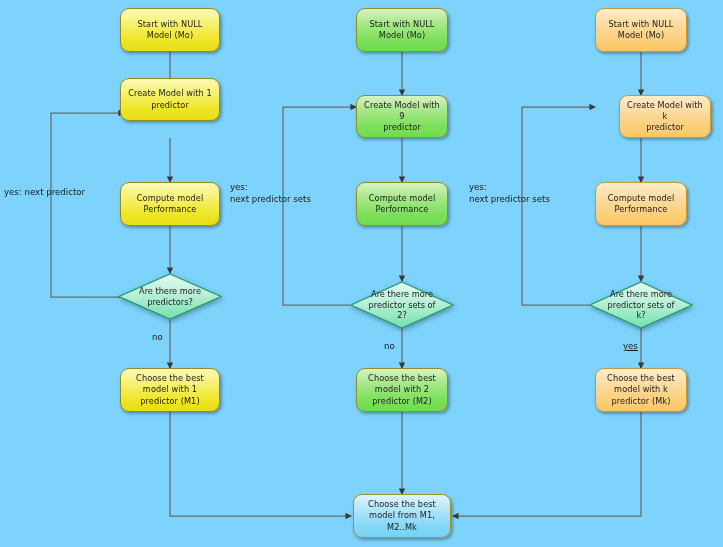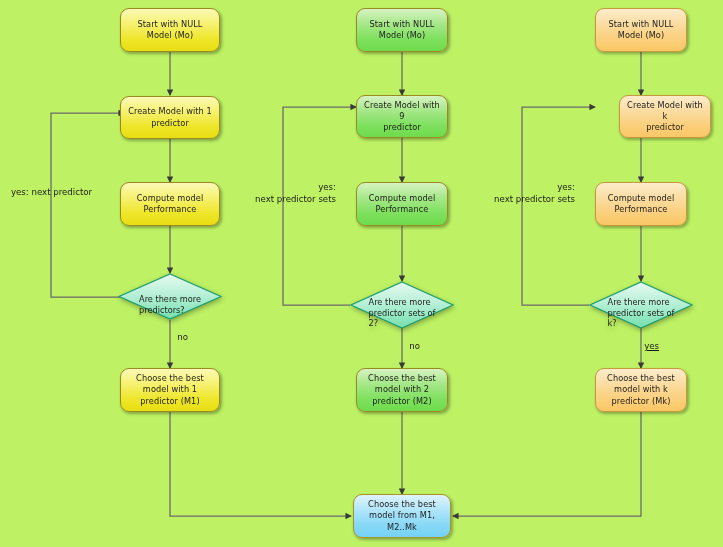--- a/index.html
+++ b/index.html
@@ -4,21 +4,21 @@
 <style>
   html, body {
     margin: 0;
     padding: 0;
     background: #ffffff;
   }
   #canvas {
     position: relative;
     width: 723px;
     height: 547px;
-    background: #bef264;
+    background: #7dd3fc;
     font-family: "DejaVu Sans", "Liberation Sans", sans-serif;
     overflow: hidden;
   }
   #edges {
     position: absolute;
     left: 0;
     top: 0;
     width: 723px;
     height: 547px;
     pointer-events: none;
@@ -65,41 +65,41 @@
 
   
   .diamond {
     position: absolute;
     filter: drop-shadow(1.5px 2px 2.5px rgba(0,0,0,0.32));
   }
   .diamond svg { display: block; }
   .diamond-label {
     position: absolute;
     left: 0;
-    top: 8px;
+    top: 0;
     width: 100%;
     height: 100%;
     display: flex;
     align-items: center;
     justify-content: center;
-    text-align: left;
+    text-align: center;
     font-size: 8.2px;
     line-height: 1.3;
     color: #1d1d1d;
     box-sizing: border-box;
     padding: 0 6px;
   }
 
   
   .edge-label {
     position: absolute;
     font-size: 8.6px;
     line-height: 1.35;
     color: #1a1a1a;
-    text-align: right;
+    text-align: left;
     white-space: pre-line;
   }
   .edge-label.lbl-left { text-align: left; }
 </style>
 </head>
 <body>
 
 <div id="canvas">
 
   <svg id="edges" viewBox="0 0 723 547" width="723" height="547">
@@ -131,21 +131,21 @@
       <path d="M 589 305 L 522 305 L 522 107 L 595 107"></path>
       <path d="M 641 412 L 641 516 L 453 516"></path>
     </g>
   </svg>
 
   <div class="node n-yellow" style="left:120px; top:8px; width:100px; height:44px;">
     <span style="white-space: pre-line;">Start with NULL
 Model (Mo)</span>
   </div>
 
-  <div class="node n-yellow" style="left:120px; top:96px; width:100px; height:43px;">
+  <div class="node n-yellow" style="left:120px; top:78px; width:100px; height:43px;">
     <span style="white-space: pre-line;">Create Model with 1
 predictor</span>
   </div>
 
   <div class="node n-yellow" style="left:120px; top:182px; width:100px; height:44px;">
     <span style="white-space: pre-line;">Compute model
 Performance</span>
   </div>
 
   <div class="diamond" style="left:118px; top:273px; width:104px; height:47px;">
@@ -162,21 +162,21 @@
     <div class="diamond-label" style="white-space: pre-line;">Are there more
 predictors?</div>
   </div>
 
   <div class="node n-yellow" style="left:120px; top:368px; width:100px; height:44px;">
     <span style="white-space: pre-line;">Choose the best
 model with 1
 predictor (M1)</span>
   </div>
 
-  <div class="edge-label lbl-left" style="left:11px; top:187px; width:110px;">yes: next predictor</div>
+  <div class="edge-label lbl-left" style="left:4px; top:187px; width:110px;">yes: next predictor</div>
 
   <div class="edge-label" style="left:152px; top:332px; width:36px;">no</div>
 
   <div class="node n-green" style="left:356px; top:8px; width:92px; height:44px;">
     <span style="white-space: pre-line;">Start with NULL
 Model (Mo)</span>
   </div>
 
   <div class="node n-green" style="left:356px; top:95px; width:92px; height:43px;">
     <span style="white-space: pre-line;">Create Model with 9

